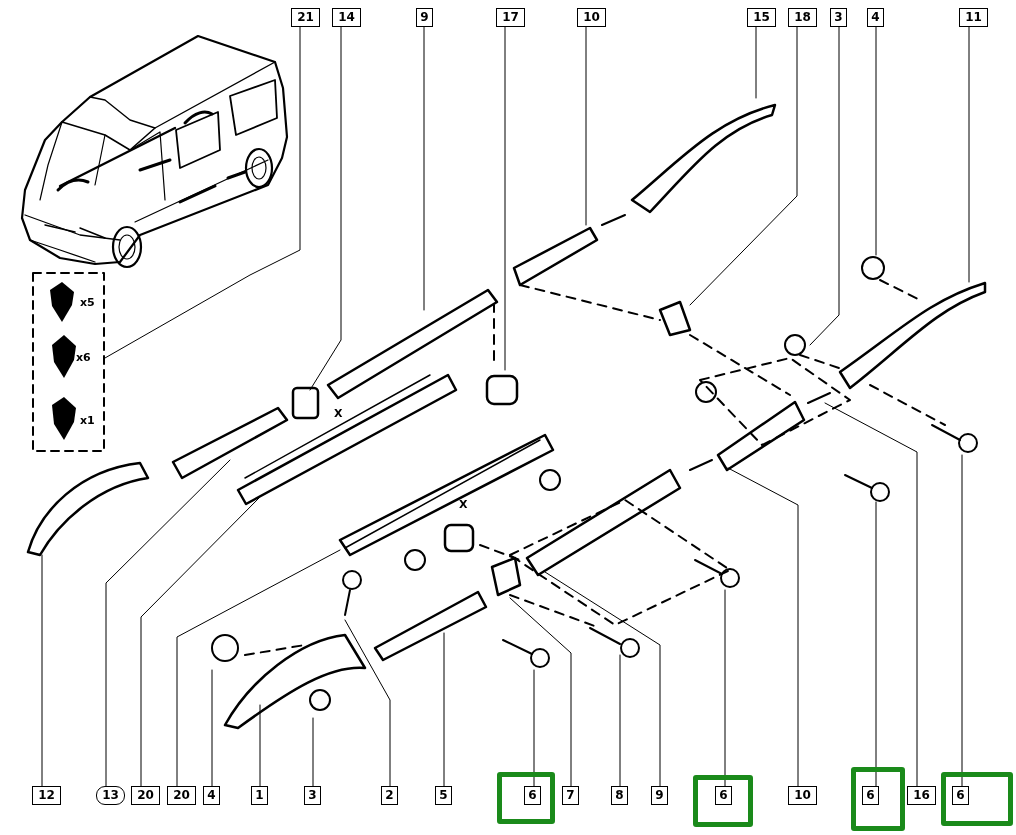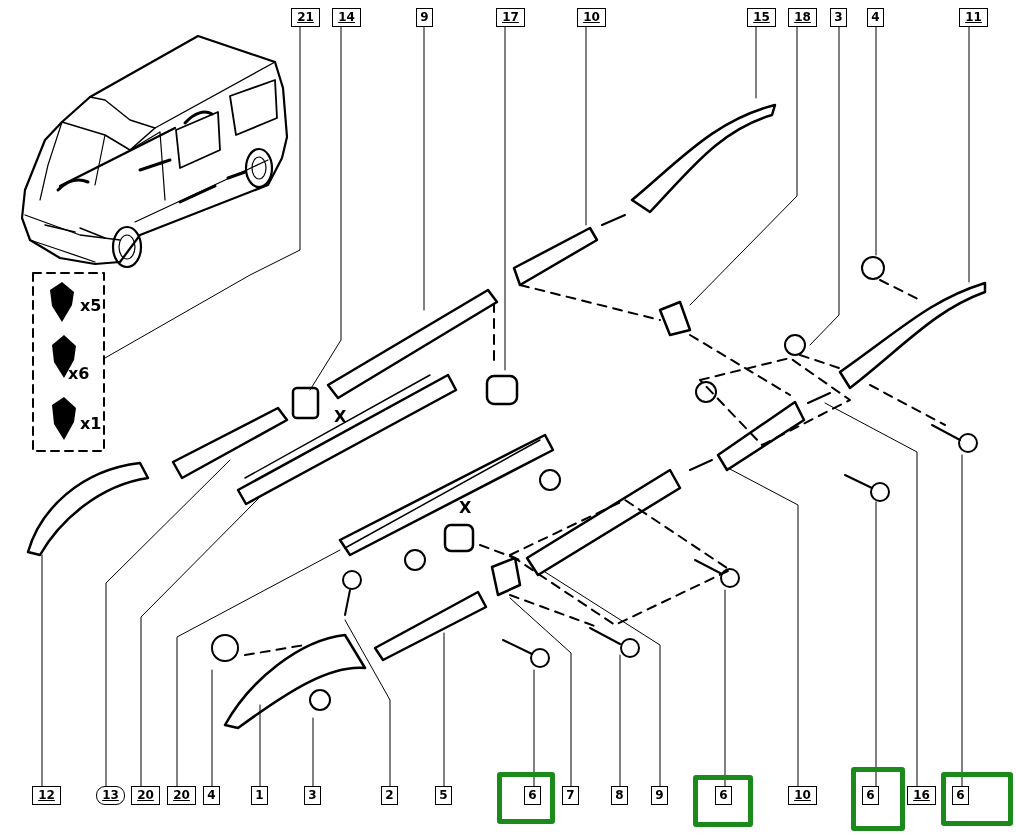--- a/index.html
+++ b/index.html
@@ -4,24 +4,24 @@
 <style>
   html, body { margin: 0; padding: 0; background: #ffffff; }
   body { width: 1016px; height: 835px; position: relative; overflow: hidden;
          font-family: "DejaVu Sans", sans-serif; }
   #stage { position: absolute; left: 0; top: 0; width: 1016px; height: 835px; }
   .callout { position: absolute; border: 1px solid #000; background: #fff;
              font-family: "DejaVu Sans", sans-serif; font-weight: bold; font-size: 12px;
              line-height: 17px; text-align: center; color: #000; box-sizing: border-box;
              height: 19px; }
   .callout.one { width: 17px; }
-  .callout.two { width: 29px; text-decoration: underline; }
+  .callout.two { width: 29px; }
   .hl { position: absolute; border: 5px solid #1a8a1a; border-radius: 3px; box-sizing: border-box; }
   .qty { position: absolute; font-family: "DejaVu Sans", sans-serif; font-weight: bold;
-         font-size: 16px; color: #000; }
+         font-size: 11px; color: #000; }
 </style>
 </head>
 <body>
 
 <div id="stage">
   <svg id="art" width="1016" height="835" viewBox="0 0 1016 835" xmlns="http://www.w3.org/2000/svg">
     <g fill="none" stroke="#000" stroke-linecap="round" stroke-linejoin="round">
 
       <g stroke-width="2.2">
         <path d="M90,97 L198,36 L275,62 L283,88 L287,137 L282,158 L268,185 L140,235 L120,262 L95,264 L60,258 L30,240 L22,218 L25,190 L45,140 L62,122 Z"></path>
@@ -147,21 +147,21 @@
       </g>
     </g>
   </svg>
 
   
   <span class="qty" style="left:334px;top:407px;">X</span>
   <span class="qty" style="left:459px;top:498px;">X</span>
 
   
   <span class="qty" style="left:80px;top:296px;">x5</span>
-  <span class="qty" style="left:68px;top:351px;margin-top:13px;">x6</span>
+  <span class="qty" style="left:76px;top:351px;">x6</span>
   <span class="qty" style="left:80px;top:414px;">x1</span>
 
   
   <div class="callout two" style="left:291px;top:8px;">21</div>
   <div class="callout two" style="left:332px;top:8px;">14</div>
   <div class="callout one" style="left:416px;top:8px;">9</div>
   <div class="callout two" style="left:496px;top:8px;">17</div>
   <div class="callout two" style="left:577px;top:8px;">10</div>
   <div class="callout two" style="left:747px;top:8px;">15</div>
   <div class="callout two" style="left:788px;top:8px;">18</div>

